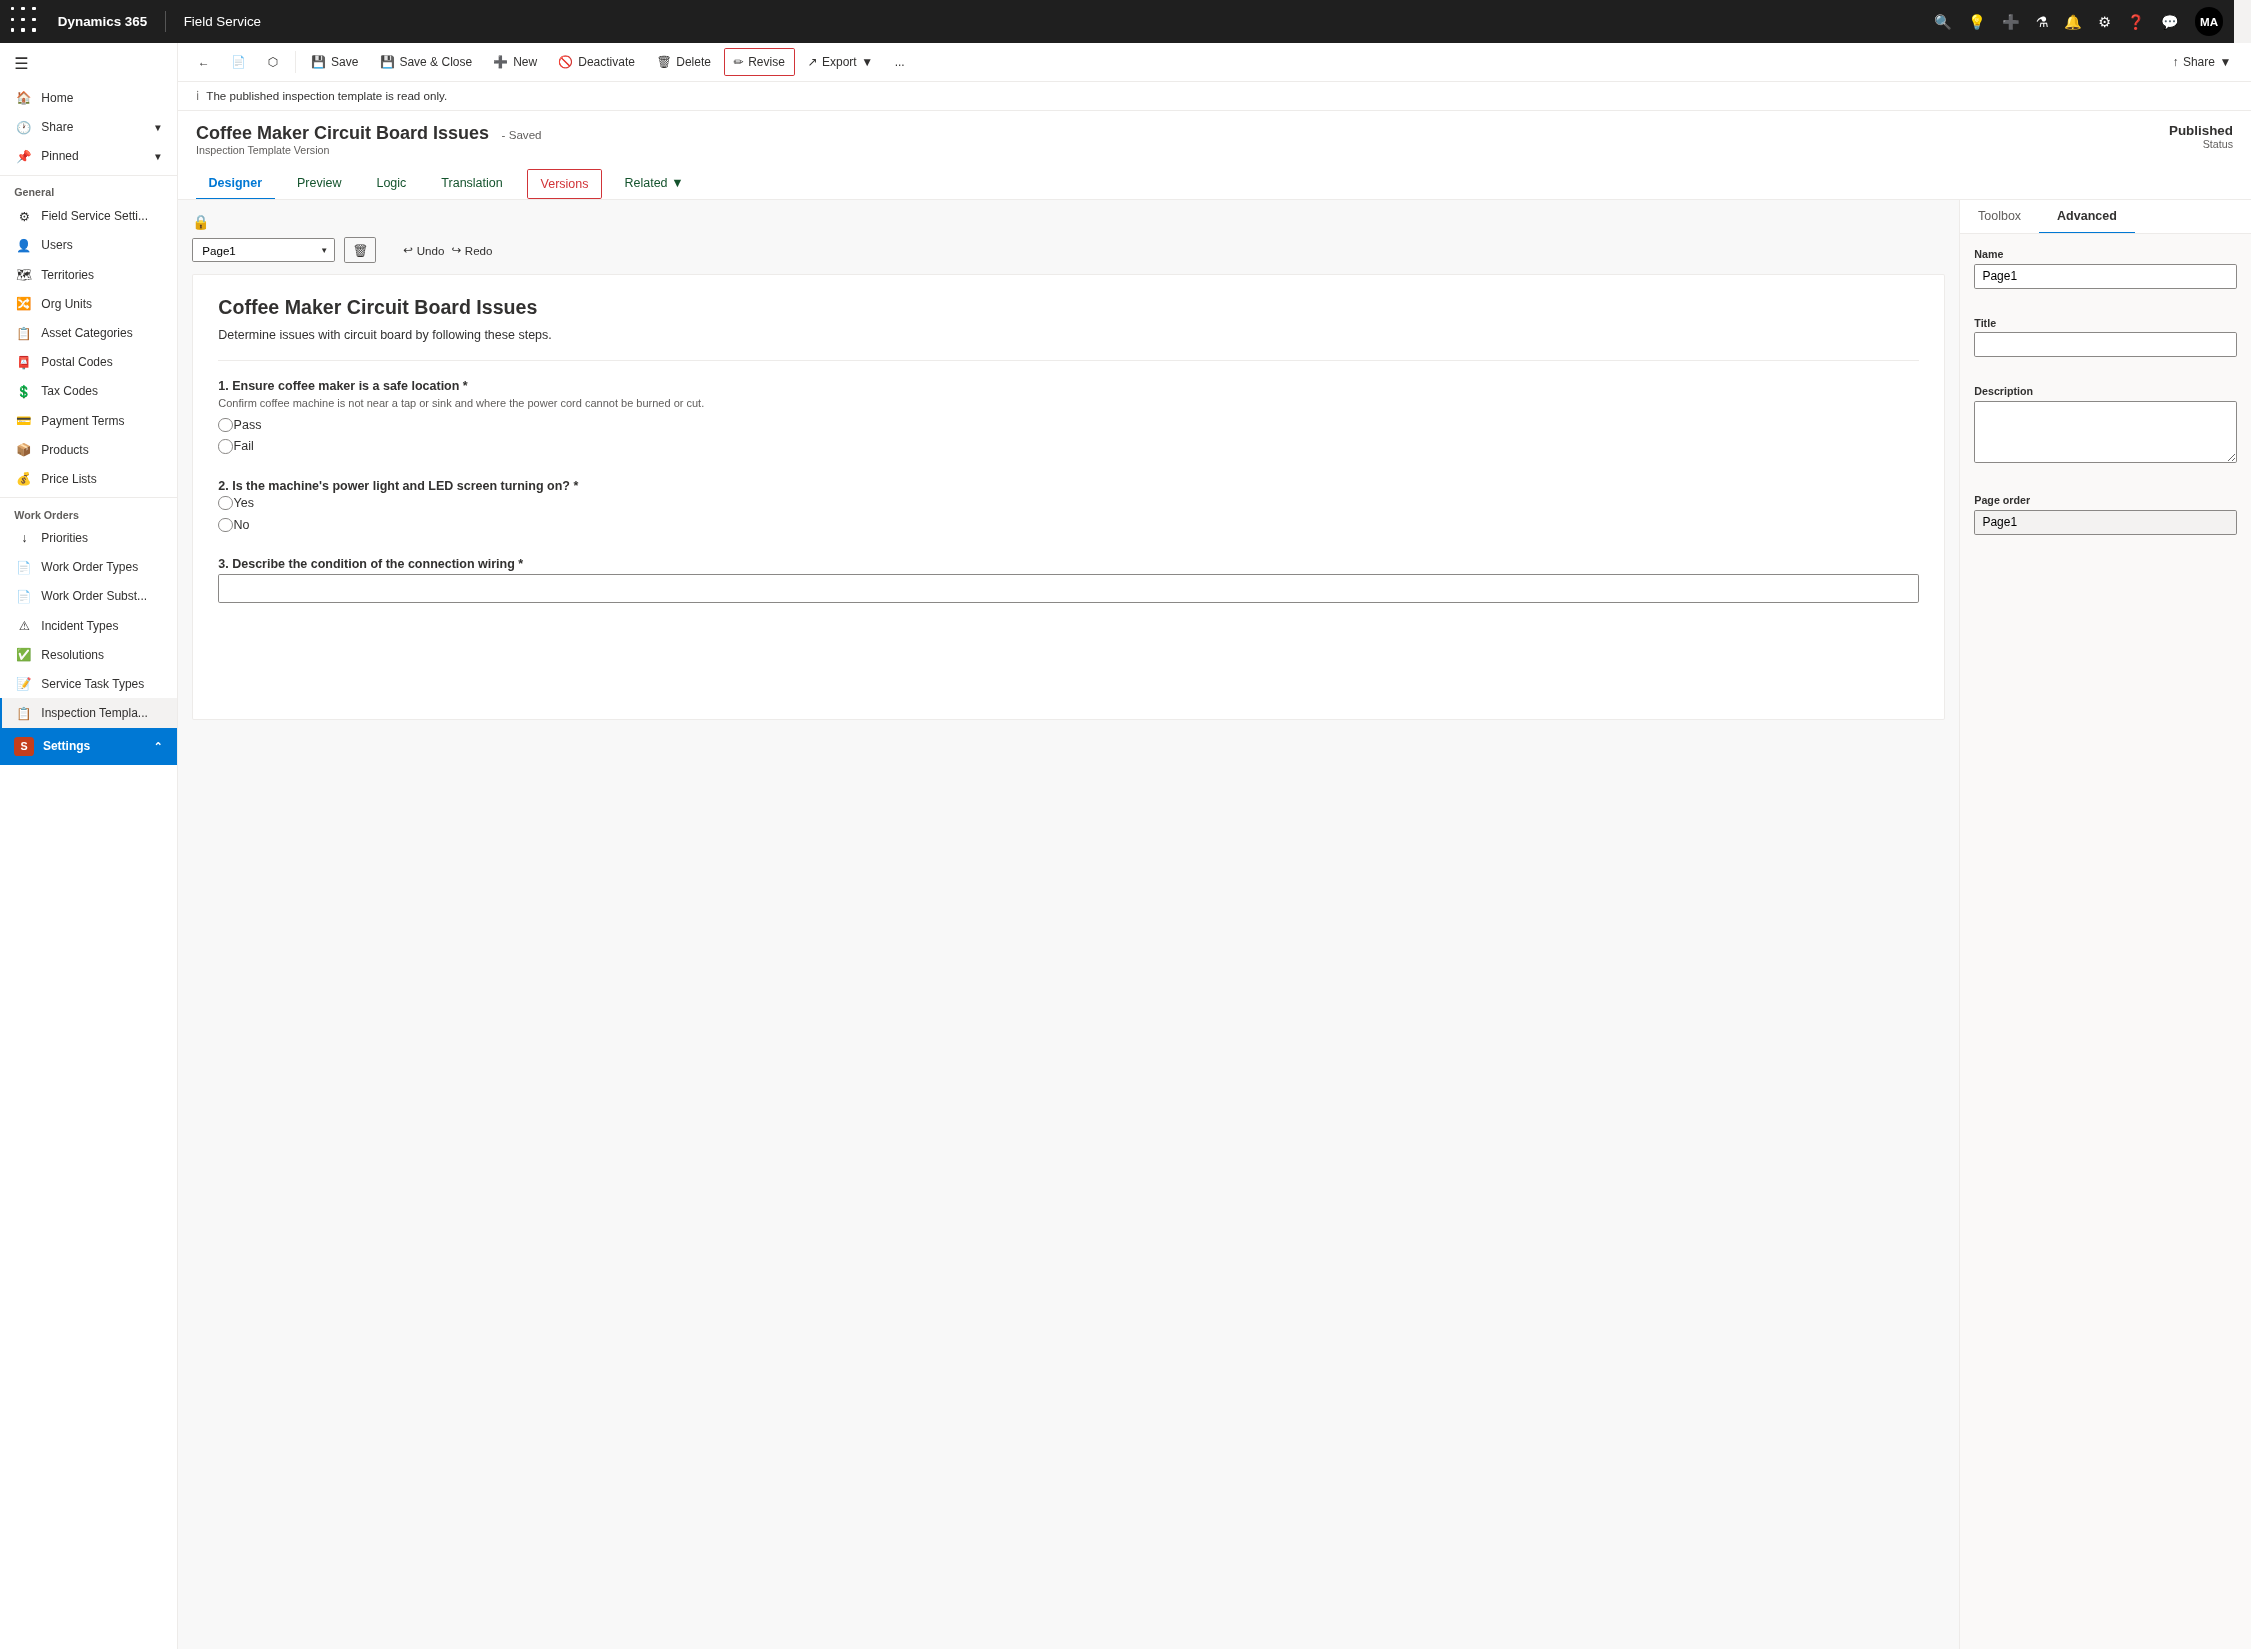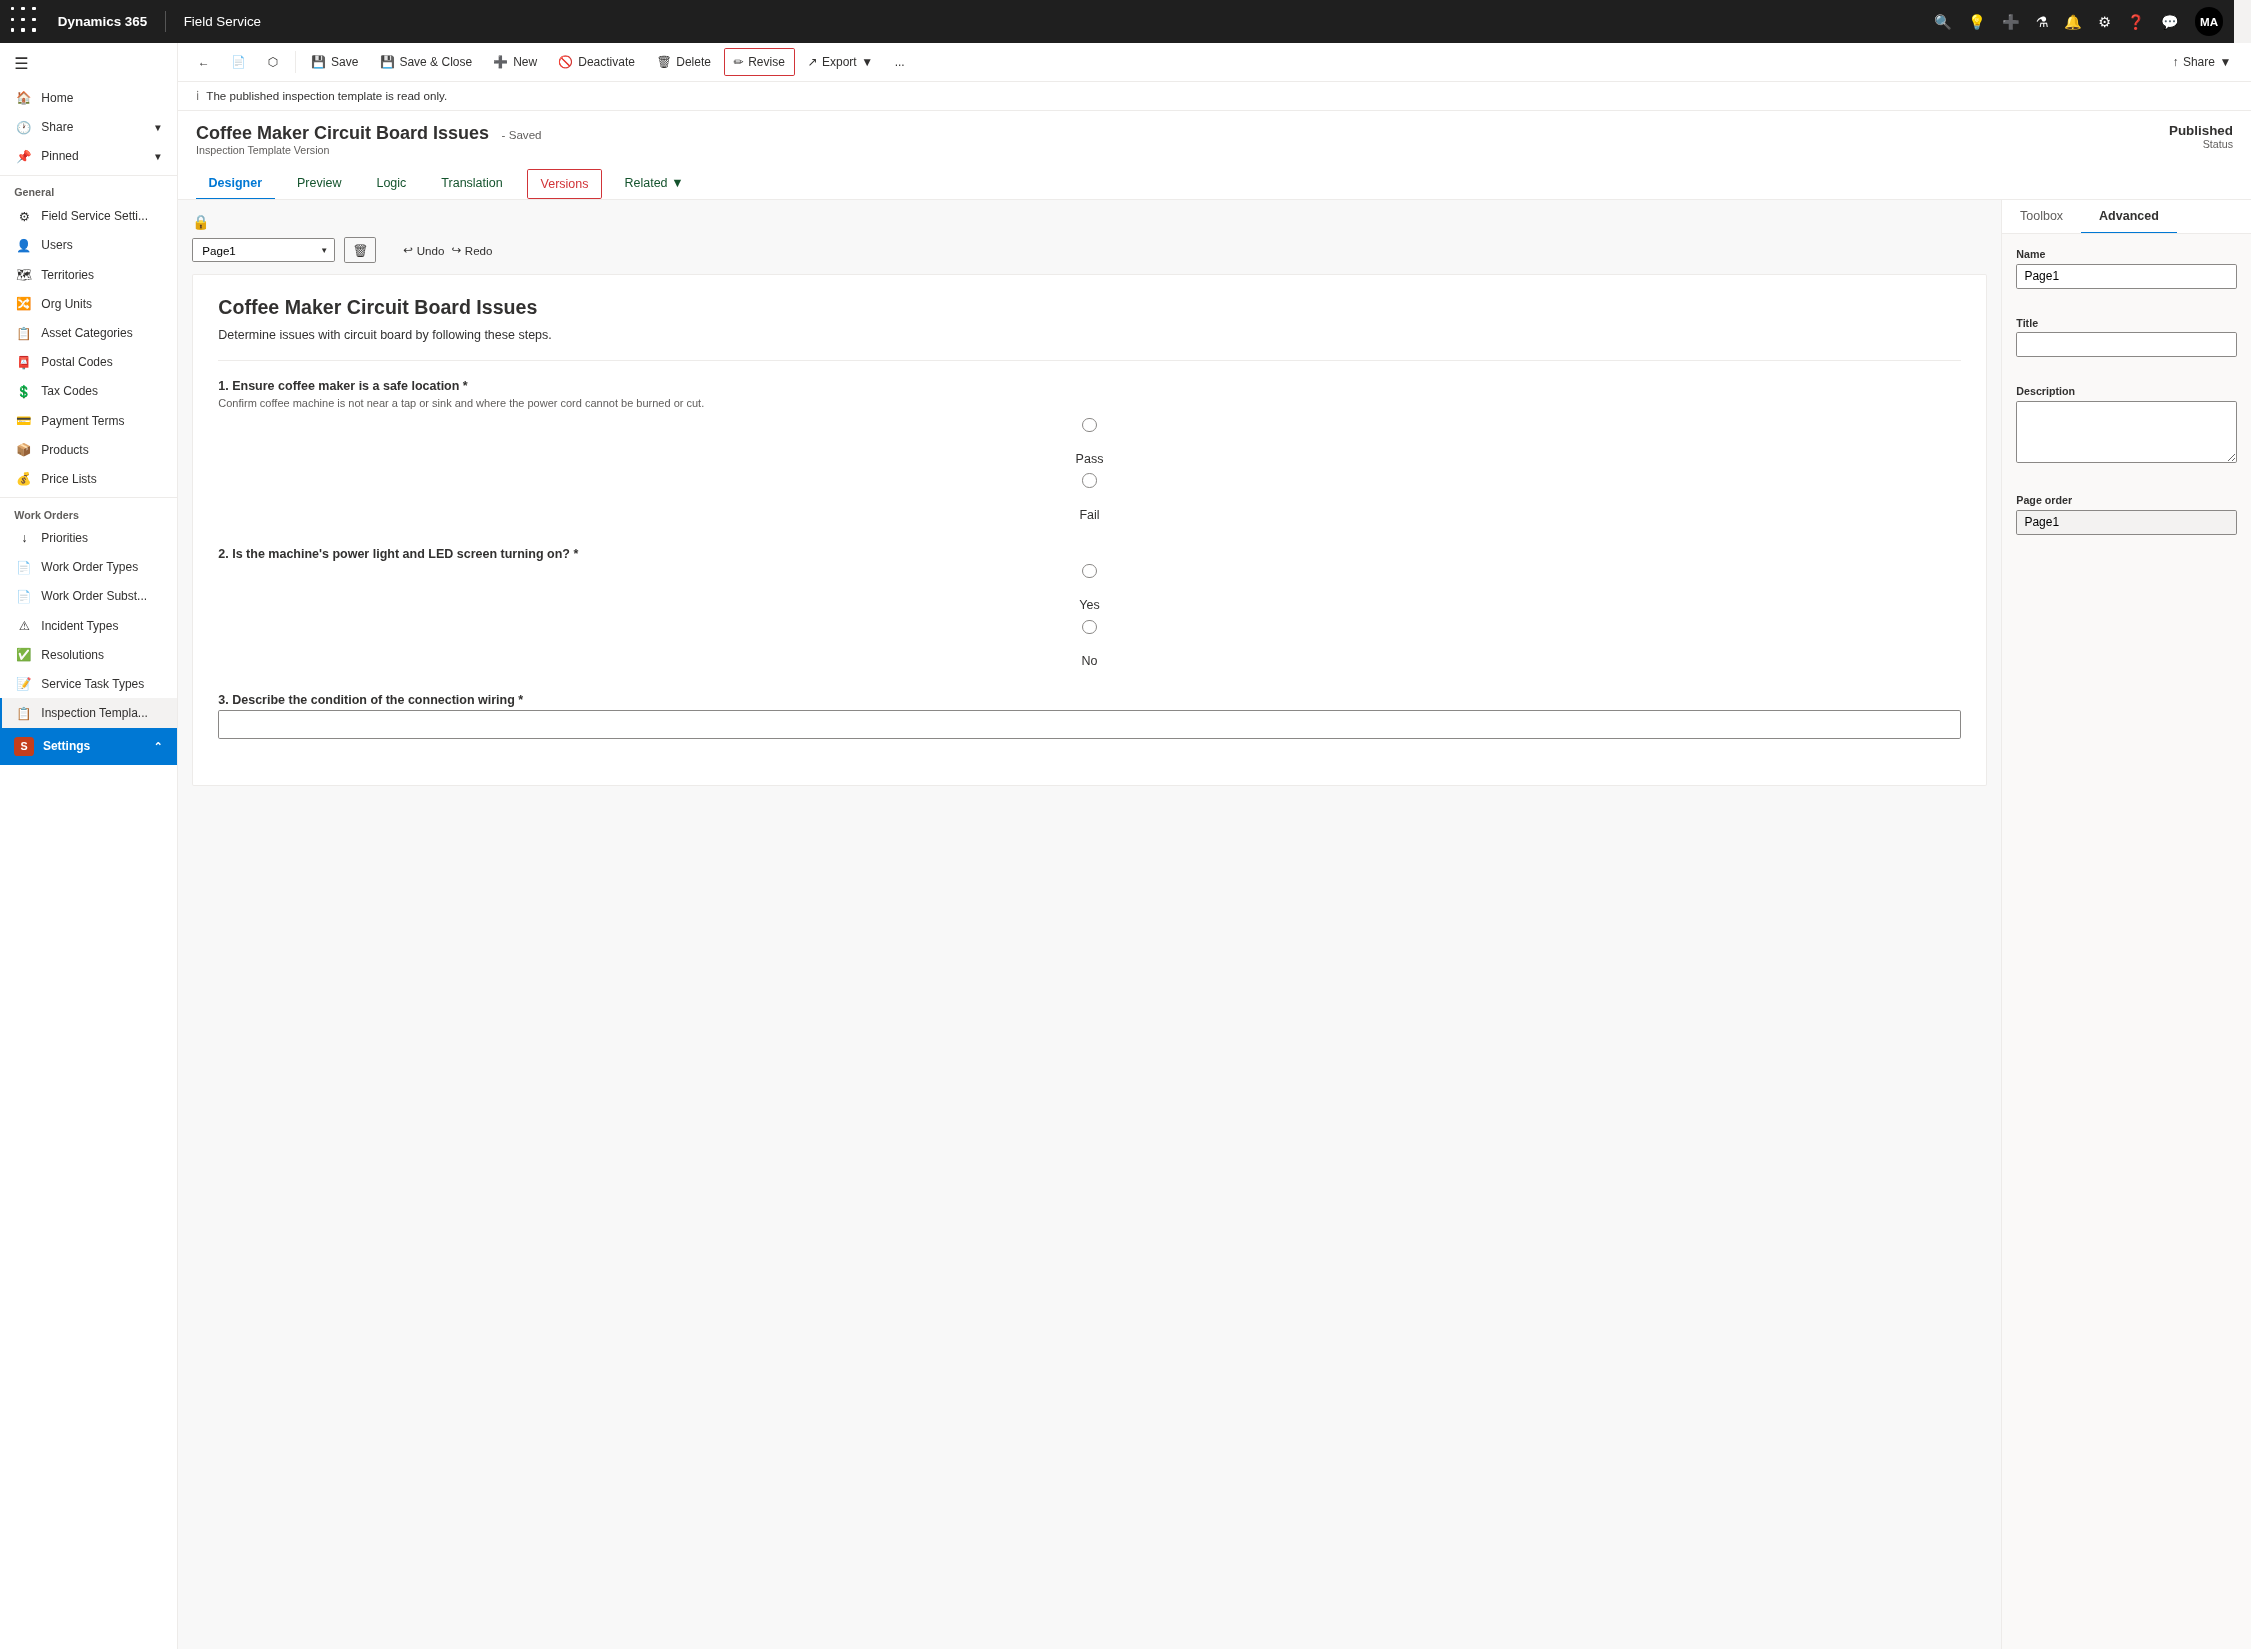--- a/index.html
+++ b/index.html
@@ -84,27 +84,27 @@
 
     
     .page-canvas { background: #fff; border: 0.9px solid #edebe9; border-radius: 1.8px; padding: 21.4px 25px; min-height: 446px; }
     .page-title-text { font-size: 19.6px; font-weight: 700; margin-bottom: 9px; }
     .page-desc-text { font-size: 12.5px; color: #323130; margin-bottom: 18px; }
     .page-divider { height: 0.9px; background: #edebe9; margin-bottom: 18px; }
 
     .question-block { margin-bottom: 25px; }
     .question-text { font-size: 12.5px; font-weight: 600; margin-bottom: 3.6px; }
     .question-subtext { font-size: 11px; color: #605e5c; margin-bottom: 9px; }
-    .radio-option { display: flex; align-items: center; gap: 20px; margin-bottom: 7.1px; flex-direction: column; }
+    .radio-option { display: flex; align-items: center; gap: 1px; margin-bottom: 7.1px; }
     .radio-circle { width: 14.3px; height: 14.3px; border: 1.8px solid #8a8886; border-radius: 50%; flex-shrink: 0; }
     .radio-label { font-size: 12.5px; }
     .text-input-field { width: 100%; border: 0.9px solid #8a8886; border-radius: 1.8px; padding: 5.3px 7.1px; font-size: 12px; height: 28.5px; background: #fff; }
 
     
-    .right-panel { width: 250px; background: #faf9f8; border-left: 0.9px solid #edebe9; overflow-y: auto; flex-shrink: 0; }
+    .right-panel { width: 292px; background: #faf9f8; border-left: 0.9px solid #edebe9; overflow-y: auto; flex-shrink: 0; }
     .right-panel-tabs { display: flex; border-bottom: 0.9px solid #edebe9; background: #fff; }
     .right-panel-tab { padding: 9px 18px; cursor: pointer; font-size: 12.5px; color: #605e5c; border-bottom: 1.8px solid transparent; }
     .right-panel-tab.active { border-bottom: 1.8px solid #0078d4; color: #323130; font-weight: 600; text-align: right; }
     .right-panel-content { padding: 14.3px; }
     .field-label { font-size: 10.7px; font-weight: 600; color: #323130; margin-bottom: 3.6px; margin-top: 28px; }
     .field-label:first-child { margin-top: 0; }
     .field-input { width: 100%; border: 0.9px solid #8a8886; border-radius: 1.8px; padding: 4.5px 7.1px; font-size: 12px; background: #fff; }
     .field-textarea { width: 100%; border: 0.9px solid #8a8886; border-radius: 1.8px; padding: 4.5px 7.1px; font-size: 12px; background: #fff; min-height: 62px; resize: vertical; }
     .field-input-gray { background: #f3f2f1; }
   </style>

